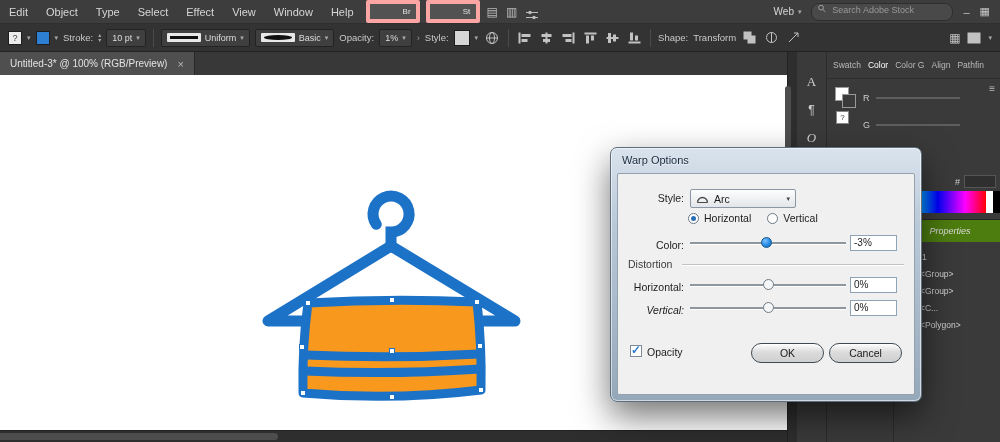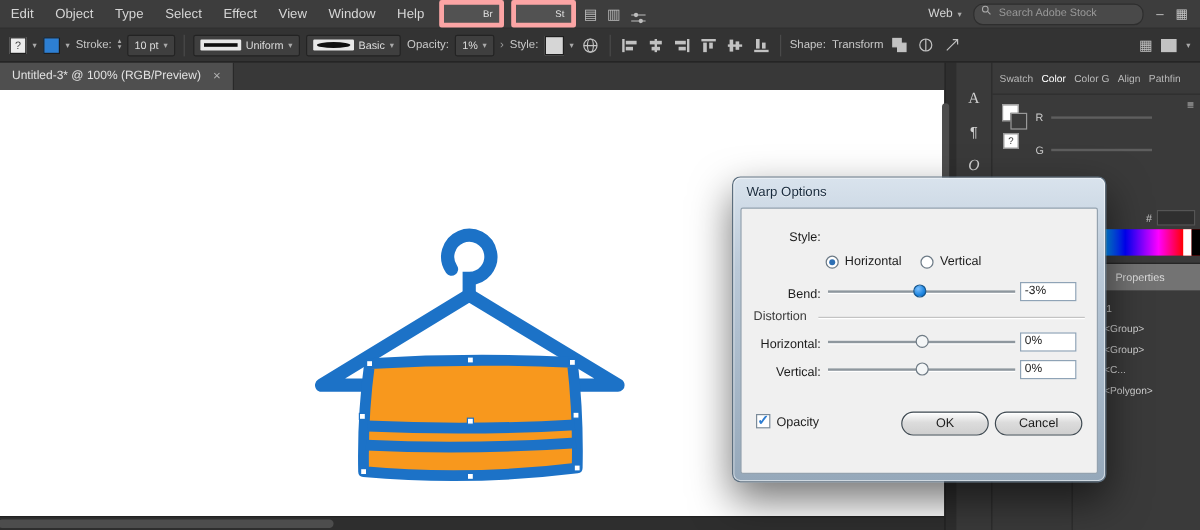--- a/index.html
+++ b/index.html
@@ -78,21 +78,21 @@
   .ch-row{position:absolute;left:36px;display:flex;align-items:center;gap:6px;font-size:9px;color:#ccc;}
   .ch-track{width:84px;height:2px;background:#5e5e5e;}
   .panel-menu{position:absolute;right:5px;top:4px;color:#bbb;font-size:10px;}
   .hexrow{position:absolute;left:128px;top:96px;display:flex;align-items:center;gap:4px;font-size:9px;color:#ccc;}
   .hexfield{width:30px;height:11px;background:#2f2f2f;border:1px solid #555;}
   .spectrum{height:22px;position:relative;
             background:linear-gradient(90deg,#f00 0%,#ff0 16%,#0f0 32%,#0ff 48%,#00f 64%,#f0f 80%,#f00 92%);}
   .spec-w{position:absolute;right:7px;top:0;width:7px;height:100%;background:#fff;}
   .spec-b{position:absolute;right:0;top:0;width:7px;height:100%;background:#000;}
   .props-header{height:22px;background:#2f2f2f;border-top:1px solid #262626;margin-top:6px;display:flex;justify-content:flex-end;}
-  .props-tab{width:100px;background:#737373;color:#ddd;font-size:9px;display:flex;align-items:center;justify-content:center;}
+  .props-tab{width:100px;background:#4d7c0f;color:#ddd;font-size:9px;display:flex;align-items:center;justify-content:center;font-style:italic;}
   .layers{flex:1;position:relative;}
   .layers-inner{position:absolute;left:66px;top:0;right:0;bottom:0;border-left:1px solid #2c2c2c;padding-top:6px;}
   .layer-row{height:17px;display:flex;align-items:center;gap:5px;padding:0 4px 0 8px;font-size:8.5px;color:#cfcfcf;white-space:nowrap;}
   .layer-thumb{width:11px;height:11px;background:#555;border:1px solid #787878;flex:none;}
   .thumb-compound{background:linear-gradient(135deg,#000 40%,#fff 48%,#000 56%);}
 
   
   .dialog{position:absolute;left:610px;top:147px;width:310px;height:253px;border-radius:7px;
           background:linear-gradient(180deg,#d9e3ed 0%,#bac9d8 30%,#95a8ba 100%);
           border:1px solid #5c6e7e;z-index:20;
@@ -358,45 +358,54 @@
         </div>
       </div>
     </div>
   </div>
 </div>
 
 <div class="dialog">
   <div class="dlg-title">Warp Options</div>
   <div class="dlg-body">
     <span class="dlabel" style="top:18px;">Style:</span>
+    <div class="dropdown">
+      <svg width="13" height="10" viewBox="0 0 13 10">
+        <path d="M1.5 8.5 A5 5 0 0 1 11.5 8.5" fill="none" stroke="#4a4a4a" stroke-width="1.3"></path>
+        <line x1="1.5" y1="8.5" x2="11.5" y2="8.5" stroke="#4a4a4a" stroke-width="1"></line>
+      </svg>
+      <span>Arc</span>
+      <span class="flex1"></span>
+      <span class="chev dark">▾</span>
+    </div>
     <div class="radio-row">
       <span class="radio-wrap">
         <span class="radio sel"></span>
         <span>Horizontal</span>
       </span>
       <span class="radio-wrap">
         <span class="radio"></span>
         <span>Vertical</span>
       </span>
     </div>
-    <span class="dlabel" style="top:65px;">Bend:</span>
+    <span class="dlabel" style="top:65px;">Color:</span>
     <div class="slider" style="left:72px;top:62px;">
       <div class="track"></div>
       <div class="thumb thumb-blue" style="left: 48.5%;"></div>
     </div>
     <div class="numfield" style="left:232px;top:61px;">-3%</div>
     <span class="group-label">Distortion</span>
     <div class="group-line"></div>
     <span class="dlabel" style="top:107px;">Horizontal:</span>
     <div class="slider" style="left:72px;top:104px;">
       <div class="track"></div>
       <div class="thumb thumb-hollow center"></div>
     </div>
     <div class="numfield" style="left:232px;top:103px;">0%</div>
-    <span class="dlabel" style="top:130px;">Vertical:</span>
+    <span class="dlabel" style="top:130px;font-style:italic;">Vertical:</span>
     <div class="slider" style="left:72px;top:127px;">
       <div class="track"></div>
       <div class="thumb thumb-hollow center"></div>
     </div>
     <div class="numfield" style="left:232px;top:126px;">0%</div>
     <div class="checkbox checked"></div>
     <span style="position:absolute;left:29px;top:172px;">Opacity</span>
     <div class="btn" style="left:133px;">OK</div>
     <div class="btn" style="left:211px;">Cancel</div>
   </div>

